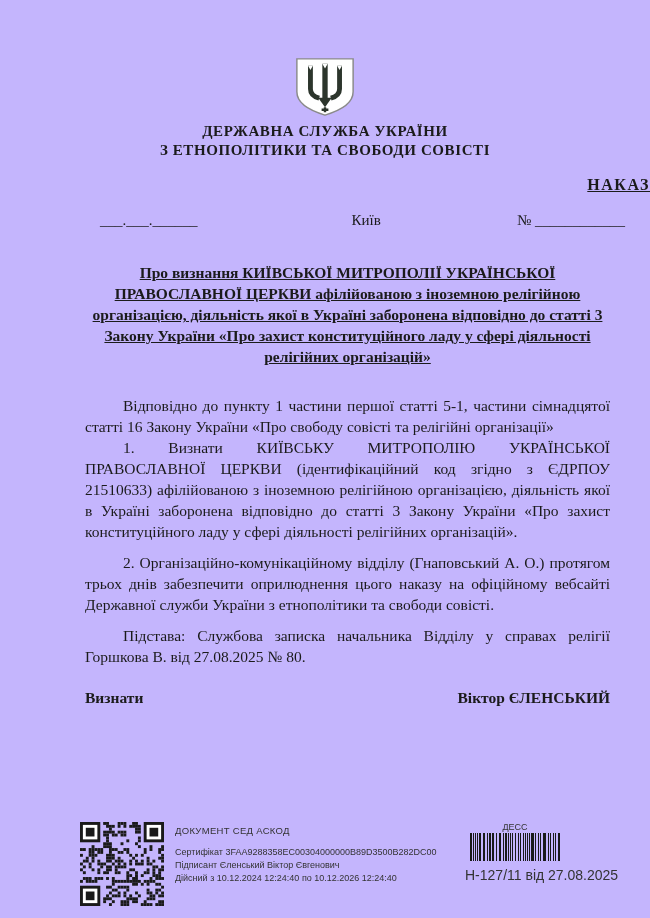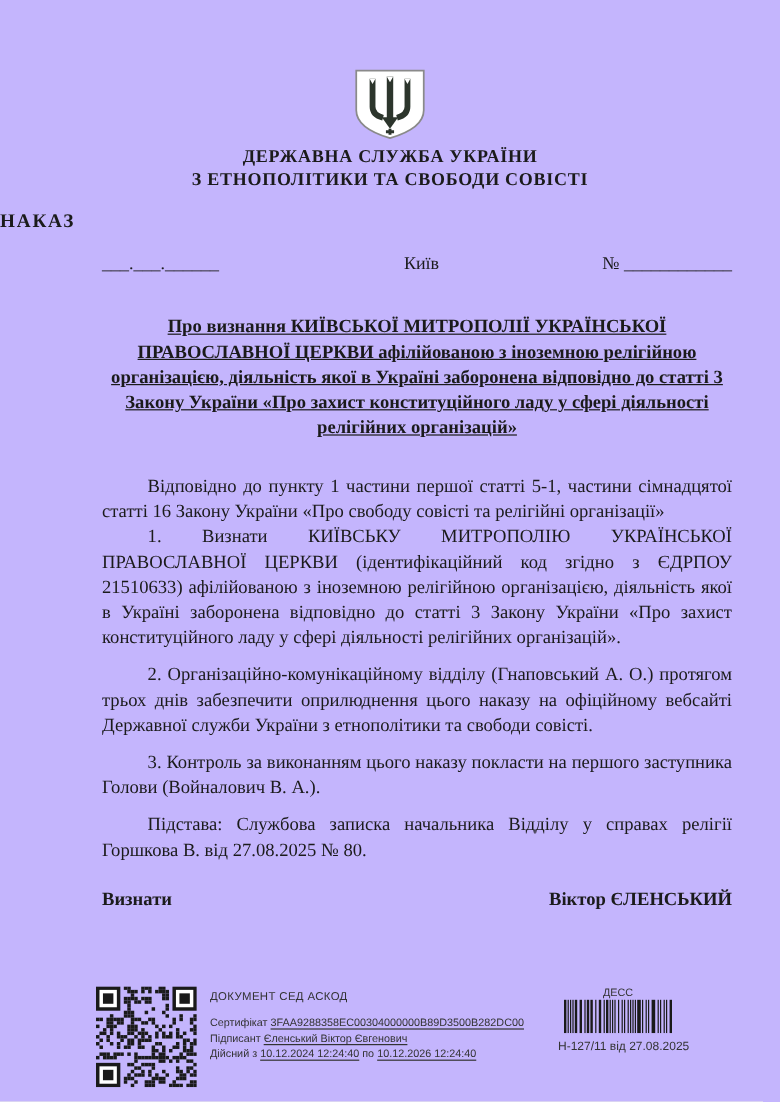--- a/index.html
+++ b/index.html
@@ -5,46 +5,46 @@
   html,body{margin:0;padding:0;background:#e9e9e9;}
   .page{
     position:relative;width:650px;height:918px;background:#c4b5fd;
     font-family:"Liberation Serif", serif;color:#1b1b1b;overflow:hidden;
     margin:0 auto;
   }
   
   .emblem{position:absolute;top:56px;left:50%;transform:translateX(-50%);}
   .agency{position:absolute;top:122px;left:0;right:0;text-align:center;
     font-weight:700;font-size:15px;line-height:19px;letter-spacing:.6px;}
-  .doc-type{position:absolute;top:176px;left:0;right:0;text-align:left;
-    font-weight:700;font-size:16px;letter-spacing:1.5px;}
-  .date-line{position:absolute;top:212px;left:85px;width:525px;
+  .doc-type{position:absolute;top:176px;left:0;right:0;text-align:right;
+    font-weight:700;font-size:16px;letter-spacing:1.5px;text-decoration:underline;}
+  .date-line{position:absolute;top:212px;left:100px;width:525px;
     display:flex;justify-content:space-between;align-items:baseline;font-size:15px;}
   .date-line .city{margin-left:18px;}
   
   .content{position:absolute;top:262px;left:85px;width:525px;
     font-size:15.5px;line-height:21px;text-align:justify;}
   .title{font-weight:700;text-align:center;margin:0 auto 28px auto;max-width:525px;text-decoration:underline;}
   .para{margin:0;text-indent:38px;}
   .order-word{font-weight:700;letter-spacing:3px;margin:20px 0 10px 0;text-indent:0;text-align:left;}
   .item{margin:0 0 10px 0;text-indent:38px;}
   .item:last-of-type{margin-bottom:13px;}
   .basis{margin:0 0 20px 0;text-indent:38px;}
   .signature{display:flex;justify-content:space-between;font-weight:700;text-align:left;}
   
   .stamp{position:absolute;top:820px;left:80px;width:500px;height:95px;
     font-family:"Liberation Sans", sans-serif;font-size:9px;color:#333;}
   .qr{position:absolute;left:0;top:2px;width:84px;height:84px;}
   .stamp-text{position:absolute;left:95px;top:4px;line-height:13px;white-space:nowrap;}
   .stamp-head{font-size:9.5px;letter-spacing:.3px;margin-bottom:9px;}
-  .u{text-decoration:underline;text-underline-offset:2px;}
+  .u{text-underline-offset:2px;}
   .barcode-wrap{position:absolute;left:385px;top:2px;width:100px;text-align:center;}
   .barcode-label{font-size:9px;margin-bottom:1px;}
   .barcode{display:block;margin:0 auto;}
-  .reg-number{font-size:10px;margin-top:6px;white-space:nowrap;}
+  .reg-number{font-size:14px;margin-top:6px;white-space:nowrap;}
 </style>
 </head>
 <body>
 
 <div class="page">
 
   <div class="emblem">
     <svg width="64" height="62" viewBox="0 0 66 62" aria-hidden="true">
       <path d="M4 2 H62 V36 C62 48 50 55 33 60 C16 55 4 48 4 36 Z" fill="#ffffff" stroke="#8a8a8a" stroke-width="1.5"></path>
       <g fill="none" stroke="#2c352c">
@@ -69,21 +69,20 @@
     <span>___.___.______</span>
     <span class="city">Київ</span>
     <span>№ ____________</span>
   </div>
 
   <div class="content">
     <p class="title">Про визнання КИЇВСЬКОЇ МИТРОПОЛІЇ УКРАЇНСЬКОЇ ПРАВОСЛАВНОЇ ЦЕРКВИ афілійованою з іноземною релігійною організацією, діяльність якої в Україні заборонена відповідно до статті 3 Закону України «Про захист конституційного ладу у сфері діяльності релігійних організацій»</p>
     <p class="para">Відповідно до пункту 1 частини першої статті 5-1, частини сімнадцятої статті 16 Закону України «Про свободу совісті та релігійні організації»</p>
     <p class="item">1. Визнати КИЇВСЬКУ МИТРОПОЛІЮ УКРАЇНСЬКОЇ ПРАВОСЛАВНОЇ ЦЕРКВИ (ідентифікаційний код згідно з ЄДРПОУ 21510633) афілійованою з іноземною релігійною організацією, діяльність якої в Україні заборонена відповідно до статті 3 Закону України «Про захист конституційного ладу у сфері діяльності релігійних організацій».</p>
     <p class="item">2. Організаційно-комунікаційному відділу (Гнаповський А. О.) протягом трьох днів забезпечити оприлюднення цього наказу на офіційному вебсайті Державної служби України з етнополітики та свободи совісті.</p>
-    <p class="item">3. Контроль за виконанням цього наказу покласти на першого заступника Голови (Войналович В. А.).</p>
     <p class="basis">Підстава: Службова записка начальника Відділу у справах релігії Горшкова В. від 27.08.2025 № 80.</p>
     <div class="signature">
       <span>Визнати</span>
       <span>Віктор ЄЛЕНСЬКИЙ</span>
     </div>
   </div>
 
   <div class="stamp">
     <svg class="qr" id="qr" viewBox="0 0 84 84" width="84" height="84">
         <rect x="23.17241379310345" y="0" width="2.896551724137931" height="2.896551724137931" fill="#1a1a1a"></rect>

